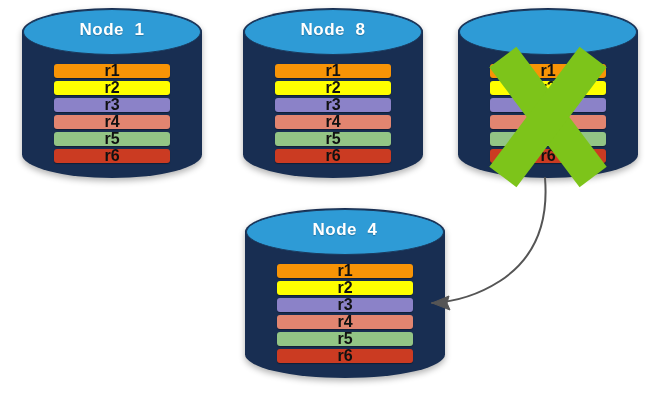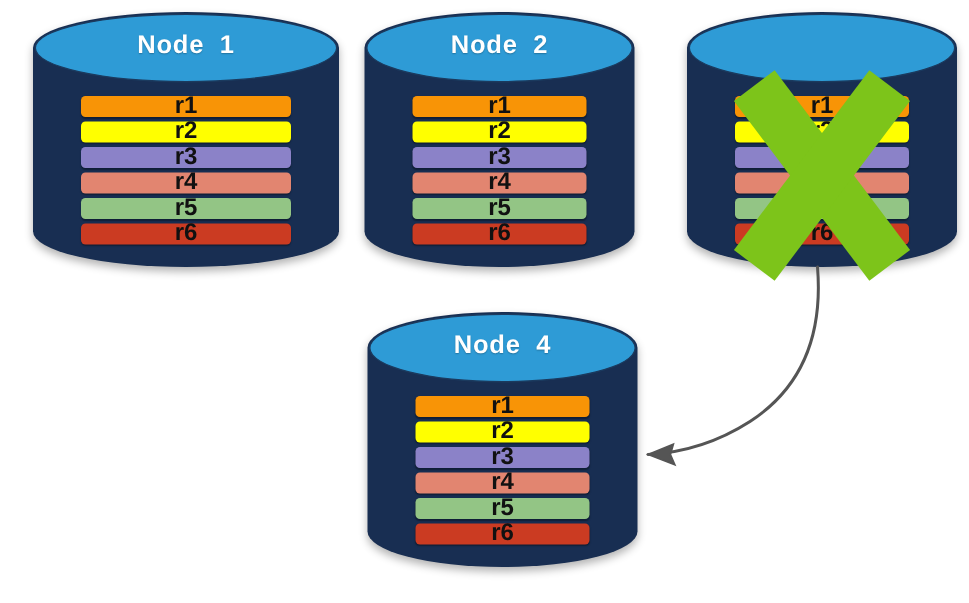--- a/index.html
+++ b/index.html
@@ -102,38 +102,38 @@
     width: 646px;
     height: 402px;
     pointer-events: none;
   }
 </style>
 </head>
 <body>
 
 <div id="canvas">
 
-  <div class="node" style="left:22px; top:8px; width:204px; height:170px;">
+  <div class="node" style="left:22px; top:8px; width:180px; height:170px;">
     <div class="cyl-body"></div>
     <div class="cyl-top"></div>
     <div class="cyl-title">Node  1</div>
     <div class="rec-stack">
       <div class="rec" style="background: rgb(248, 148, 6);">r1</div>
       <div class="rec" style="background: rgb(255, 255, 0);">r2</div>
       <div class="rec" style="background: rgb(139, 130, 200);">r3</div>
       <div class="rec" style="background: rgb(226, 133, 112);">r4</div>
       <div class="rec" style="background: rgb(147, 197, 133);">r5</div>
       <div class="rec" style="background: rgb(203, 59, 34);">r6</div>
     </div>
   </div>
 
   <div class="node" style="left:243px; top:8px; width:180px; height:170px;">
     <div class="cyl-body"></div>
     <div class="cyl-top"></div>
-    <div class="cyl-title">Node  2</div>
+    <div class="cyl-title">Node  8</div>
     <div class="rec-stack">
       <div class="rec" style="background: rgb(248, 148, 6);">r1</div>
       <div class="rec" style="background: rgb(255, 255, 0);">r2</div>
       <div class="rec" style="background: rgb(139, 130, 200);">r3</div>
       <div class="rec" style="background: rgb(226, 133, 112);">r4</div>
       <div class="rec" style="background: rgb(147, 197, 133);">r5</div>
       <div class="rec" style="background: rgb(203, 59, 34);">r6</div>
     </div>
   </div>
 
@@ -147,21 +147,21 @@
       <div class="rec" style="background: rgb(226, 133, 112);">r4</div>
       <div class="rec" style="background: rgb(147, 197, 133);">r5</div>
       <div class="rec" style="background: rgb(203, 59, 34);">r6</div>
     </div>
     <div class="xmark" style="left:12px; top:34px; width:156px; height:150px;">
       <div class="bar a" style="background: rgb(125, 196, 26);"></div>
       <div class="bar b" style="background: rgb(125, 196, 26);"></div>
     </div>
   </div>
 
-  <div class="node" style="left:245px; top:208px; width:180px; height:170px;">
+  <div class="node" style="left:245px; top:208px; width:180px; height:170px;padding-left:20px;">
     <div class="cyl-body"></div>
     <div class="cyl-top"></div>
     <div class="cyl-title">Node  4</div>
     <div class="rec-stack">
       <div class="rec" style="background: rgb(248, 148, 6);">r1</div>
       <div class="rec" style="background: rgb(255, 255, 0);">r2</div>
       <div class="rec" style="background: rgb(139, 130, 200);">r3</div>
       <div class="rec" style="background: rgb(226, 133, 112);">r4</div>
       <div class="rec" style="background: rgb(147, 197, 133);">r5</div>
       <div class="rec" style="background: rgb(203, 59, 34);">r6</div>

